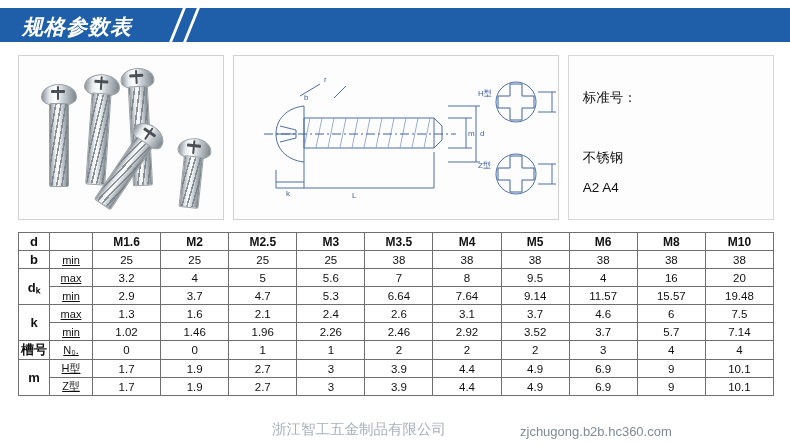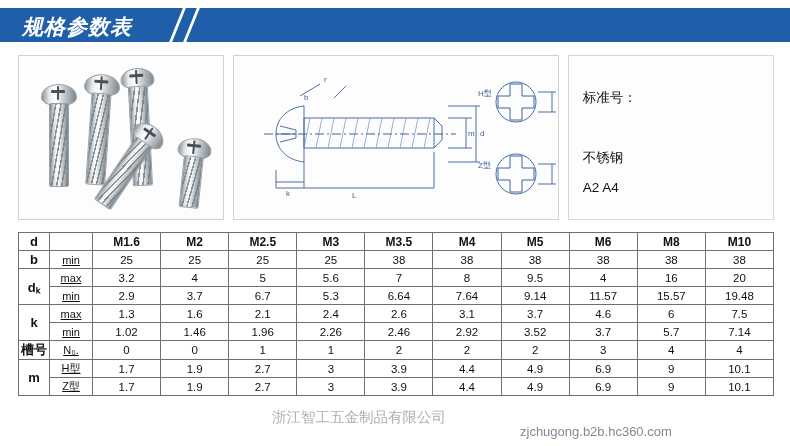--- a/index.html
+++ b/index.html
@@ -78,21 +78,21 @@
     padding:0;
     font-weight:normal;
     color:#111;
   }
   table.spec .lab{width:30px;font-weight:bold;font-size:13px;}
   table.spec .sub{width:42px;font-size:11px;text-decoration:underline;}
   table.spec .hdr{font-weight:bold;font-size:12px;}
   .sub-cn{font-size:11px;}
   
   .wm1{
-    position:absolute;left:272px;top:408px;
+    position:absolute;left:272px;top:420px;
     font-size:14.5px;color:#9aa3ad;opacity:.85;white-space:nowrap;
   }
   .wm2{
     position:absolute;left:520px;top:424px;
     font-size:13px;color:#7f8b96;white-space:nowrap;
   }
 </style>
 </head>
 <body>
 
@@ -266,21 +266,21 @@
       <td>8</td>
       <td>9.5</td>
       <td>4</td>
       <td>16</td>
       <td>20</td>
     </tr>
     <tr>
       <td class="sub">min</td>
       <td>2.9</td>
       <td>3.7</td>
-      <td>6.7</td>
+      <td>4.7</td>
       <td>5.3</td>
       <td>6.64</td>
       <td>7.64</td>
       <td>9.14</td>
       <td>11.57</td>
       <td>15.57</td>
       <td>19.48</td>
     </tr>
     <tr>
       <td class="lab" rowspan="2">k</td>

